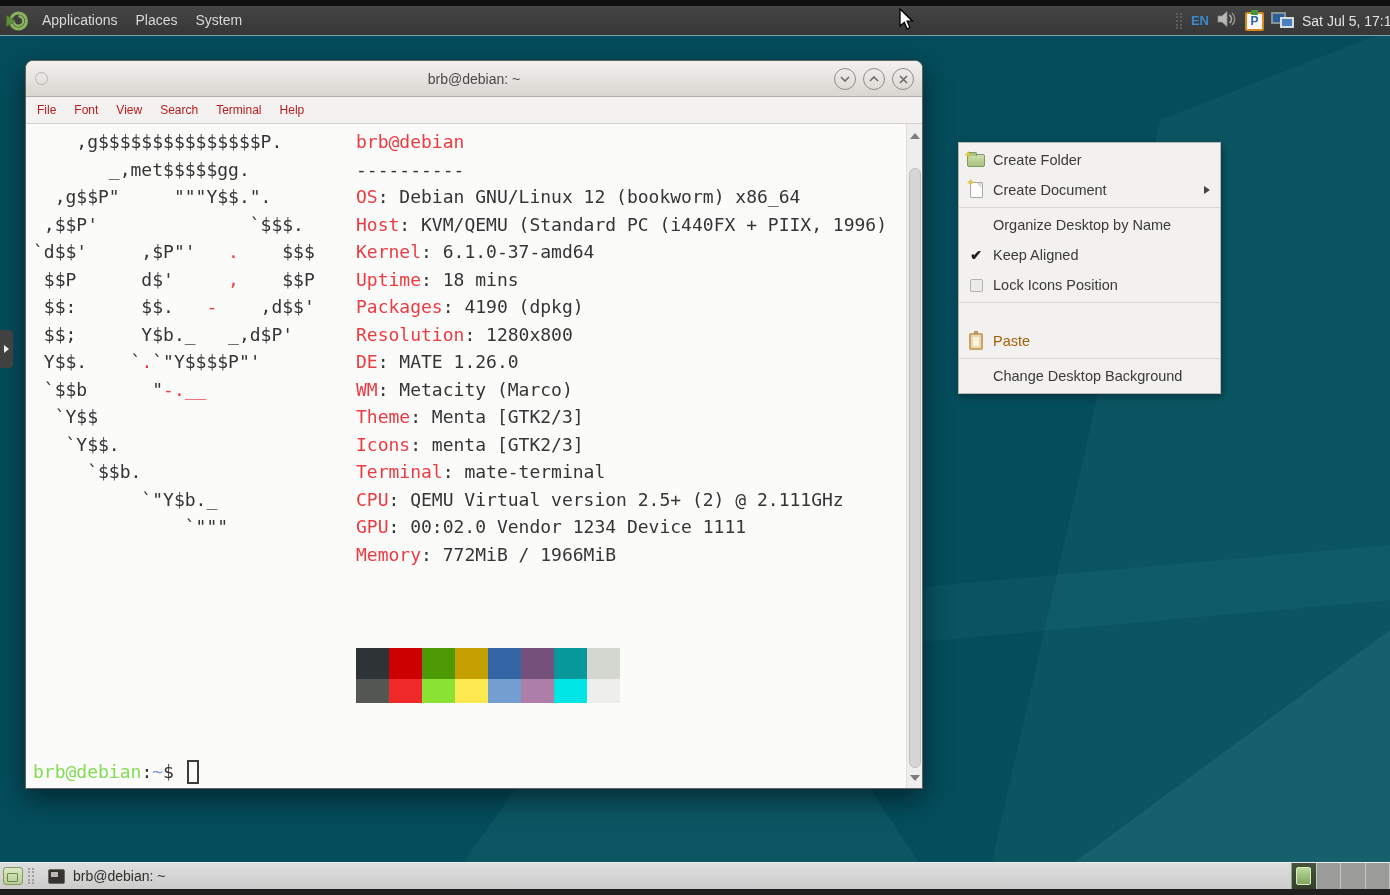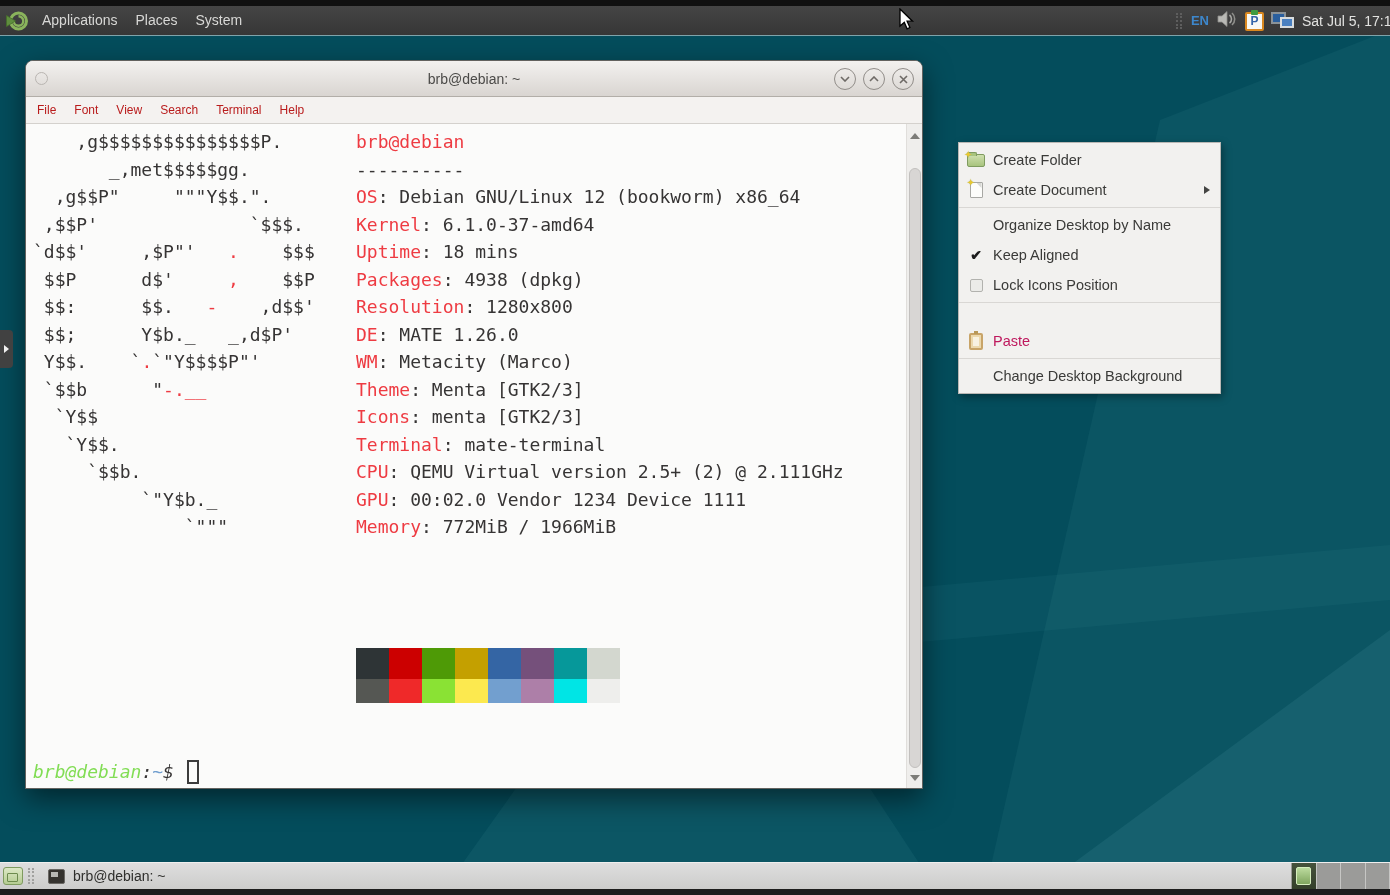--- a/index.html
+++ b/index.html
@@ -72,39 +72,39 @@
   .seg-fg    { color:#363434; }
   .seg-red   { color:#ee3b42; }
   .seg-green { color:#82dd55; }
   .seg-blue  { color:#729fcf; }
   .art-col  { position:absolute; left:7px;  top:4px; }
   .info-col { position:absolute; left:330px; top:4px; }
   .blocks { position:absolute; left:330px; display:flex; }
   .blocks.row1 { top:524px; }  .blocks.row1 .pblock { height:31px; }
   .blocks.row2 { top:555px; }  .blocks.row2 .pblock { height:24px; }
   .pblock { width:33px; }
-  .prompt { position:absolute; left:7px; top:634px; display:flex; align-items:center;font-style:italic; }
+  .prompt { position:absolute; left:7px; top:634px; display:flex; align-items:center; }
   .prompt .tline { display:inline; }
   .cursor { display:inline-block; width:12px; height:24px; border:2px solid #3c3c3c; margin-left:2px; }
 
   .scrollbar { position:absolute; right:0; top:0; width:16px; height:664px;
                background:#efeeec; border-left:1px solid #e0dedb; }
   .sb-up, .sb-down { position:absolute; left:3px; width:0; height:0; }
   .sb-up   { top:9px;    border-left:5px solid transparent; border-right:5px solid transparent; border-bottom:6px solid #7c7c78; }
   .sb-down { bottom:7px; border-left:5px solid transparent; border-right:5px solid transparent; border-top:6px solid #7c7c78; }
   .sb-thumb { position:absolute; left:2px; top:44px; width:12px; height:600px;
               background:#d8d6d4; border:1px solid #c2c0be; border-radius:7px; }
 
   
   .ctx-menu { position:absolute; z-index:6; left:958px; top:142px; width:263px;
               background:#f2f1ef; border:1px solid #b9b7b4; box-shadow:2px 3px 8px rgba(0,0,0,0.35);
               padding:2px 0; }
   .ctx-item { position:relative; height:30px; display:flex; align-items:center;
               font-size:14.5px; color:#3a3a38; }
-  .ctx-item.disabled { color:#be185d;margin-top:23px; }
+  .ctx-item.disabled { color:#a16207;margin-top:23px; }
   .ctx-icon { width:34px; display:flex; justify-content:center; align-items:center; }
   .ctx-sep { height:1px; background:#d9d7d4; margin:2px 0; }
   .sub-arrow { position:absolute; right:10px; width:0; height:0;
                border-left:6px solid #444442; border-top:4px solid transparent; border-bottom:4px solid transparent; }
   .icon-folder { width:18px; height:13px; background:linear-gradient(#cfdfae,#a8c47e);
                  border:1px solid #7f9b5f; border-radius:2px; position:relative; }
   .icon-folder::before { content:""; position:absolute; left:-1px; top:-3px; width:8px; height:3px;
                  background:#a8c47e; border:1px solid #7f9b5f; border-bottom:none; border-radius:2px 2px 0 0; }
   .star { position:absolute; left:-4px; top:-6px; color:#e8c830; font-size:10px; text-shadow:0 0 1px #9a7; }
   .icon-doc { width:13px; height:16px; background:#fdfdfb; border:1px solid #a8a8a4; border-radius:1px; position:relative; }
@@ -234,23 +234,24 @@
           <div class="tline"><span class="seg-fg">  `Y$$</span></div>
           <div class="tline"><span class="seg-fg">   `Y$$.</span></div>
           <div class="tline"><span class="seg-fg">     `$$b.</span></div>
           <div class="tline"><span class="seg-fg">          `"Y$b._</span></div>
           <div class="tline"><span class="seg-fg">              `"""</span></div>
         </div>
       <div class="info-col">
           <div class="tline"><span class="seg-red">brb@debian</span></div>
           <div class="tline"><span class="seg-fg">----------</span></div>
           <div class="tline"><span class="seg-red">OS</span><span class="seg-fg">: Debian GNU/Linux 12 (bookworm) x86_64</span></div>
+          <div class="tline"><span class="seg-red">Host</span><span class="seg-fg">: KVM/QEMU (Standard PC (i440FX + PIIX, 1996)</span></div>
           <div class="tline"><span class="seg-red">Kernel</span><span class="seg-fg">: 6.1.0-37-amd64</span></div>
           <div class="tline"><span class="seg-red">Uptime</span><span class="seg-fg">: 18 mins</span></div>
-          <div class="tline"><span class="seg-red">Packages</span><span class="seg-fg">: 4938 (dpkg)</span></div>
+          <div class="tline"><span class="seg-red">Packages</span><span class="seg-fg">: 4190 (dpkg)</span></div>
           <div class="tline"><span class="seg-red">Resolution</span><span class="seg-fg">: 1280x800</span></div>
           <div class="tline"><span class="seg-red">DE</span><span class="seg-fg">: MATE 1.26.0</span></div>
           <div class="tline"><span class="seg-red">WM</span><span class="seg-fg">: Metacity (Marco)</span></div>
           <div class="tline"><span class="seg-red">Theme</span><span class="seg-fg">: Menta [GTK2/3]</span></div>
           <div class="tline"><span class="seg-red">Icons</span><span class="seg-fg">: menta [GTK2/3]</span></div>
           <div class="tline"><span class="seg-red">Terminal</span><span class="seg-fg">: mate-terminal</span></div>
           <div class="tline"><span class="seg-red">CPU</span><span class="seg-fg">: QEMU Virtual version 2.5+ (2) @ 2.111GHz</span></div>
           <div class="tline"><span class="seg-red">GPU</span><span class="seg-fg">: 00:02.0 Vendor 1234 Device 1111</span></div>
           <div class="tline"><span class="seg-red">Memory</span><span class="seg-fg">: 772MiB / 1966MiB</span></div>
         </div>

